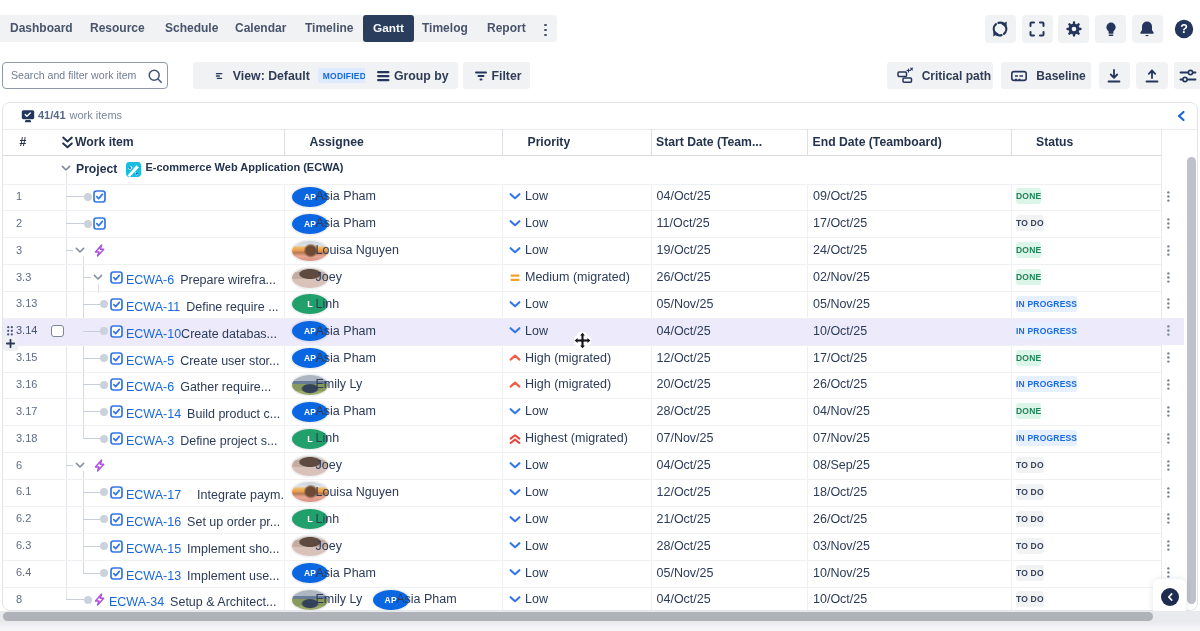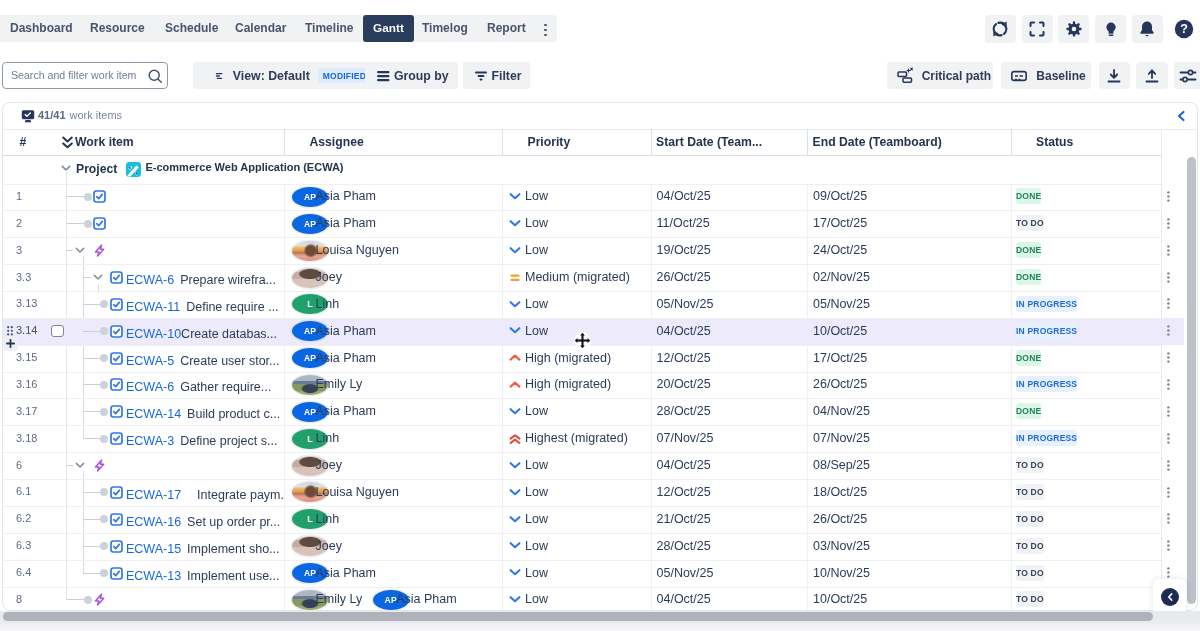--- a/index.html
+++ b/index.html
@@ -685,20 +685,21 @@
       </div>
 <div style="position:absolute;left:0;top:484.55px;width:1161px;height:26.87px;background:transparent">
 <div style="position:absolute;left:16px;top:6.4px;font-size:11px;color:#5E6C84">8</div>
 <div style="position:absolute;left:66px;top:12.9px;width:17.5px;height:1px;background:#C8CFD9"></div>
 <div style="position:absolute;left:83.5px;top:9.4px;width:8px;height:8px;border-radius:50%;background:#CBD2DC"></div>
 <div style="position:absolute;left:93px;top:6.9px">
           <svg width="13" height="13" viewBox="0 0 13 13" style="">
             <path d="M8.6 1.1 L2.5 7.9 H5.9 L4.6 12 L10.7 5.2 H7.3 Z" fill="none" stroke="#AC54DE" stroke-width="1.5" stroke-linejoin="round"></path>
           </svg>
         </div>
+<div style="position:absolute;left:109px;top:5.9px;width:174px;overflow:hidden;white-space:nowrap"><span class="link">ECWA-34</span><span class="ttl" style="margin-left:6px">Setup &amp; Architect...</span></div>
 <div class="av" style="left:292px;top:3.4px;background:radial-gradient(ellipse 36% 36% at 50% 68%,#33415a 0 55%,rgba(0,0,0,0) 70%),linear-gradient(180deg,#aeb7c1 0 30%,#687c98 30% 46%,#87995c 46% 78%,#9cab6a 78% 100%)"></div>
 <div class="nm" style="left:315.5px;top:5.9px">Emily Ly</div>
 <div class="av avt" style="left:372.7px;top:3.4px;background:#0B66E2;font-size:8.5px;line-height:20px;letter-spacing:0.2px">AP</div>
 <div class="nm" style="left:396.2px;top:5.9px">Asia Pham</div>
 <div style="position:absolute;left:509px;top:8.6px">
           <svg width="12" height="10" viewBox="0 0 12 10" style="">
             <path d="M1.6 2.2 L6 6.2 L10.4 2.2" fill="none" stroke="#3377E6" stroke-width="2.1" stroke-linecap="round" stroke-linejoin="round"></path>
           </svg>
         </div>
 <div class="nm" style="left:525px;top:5.9px">Low</div>

